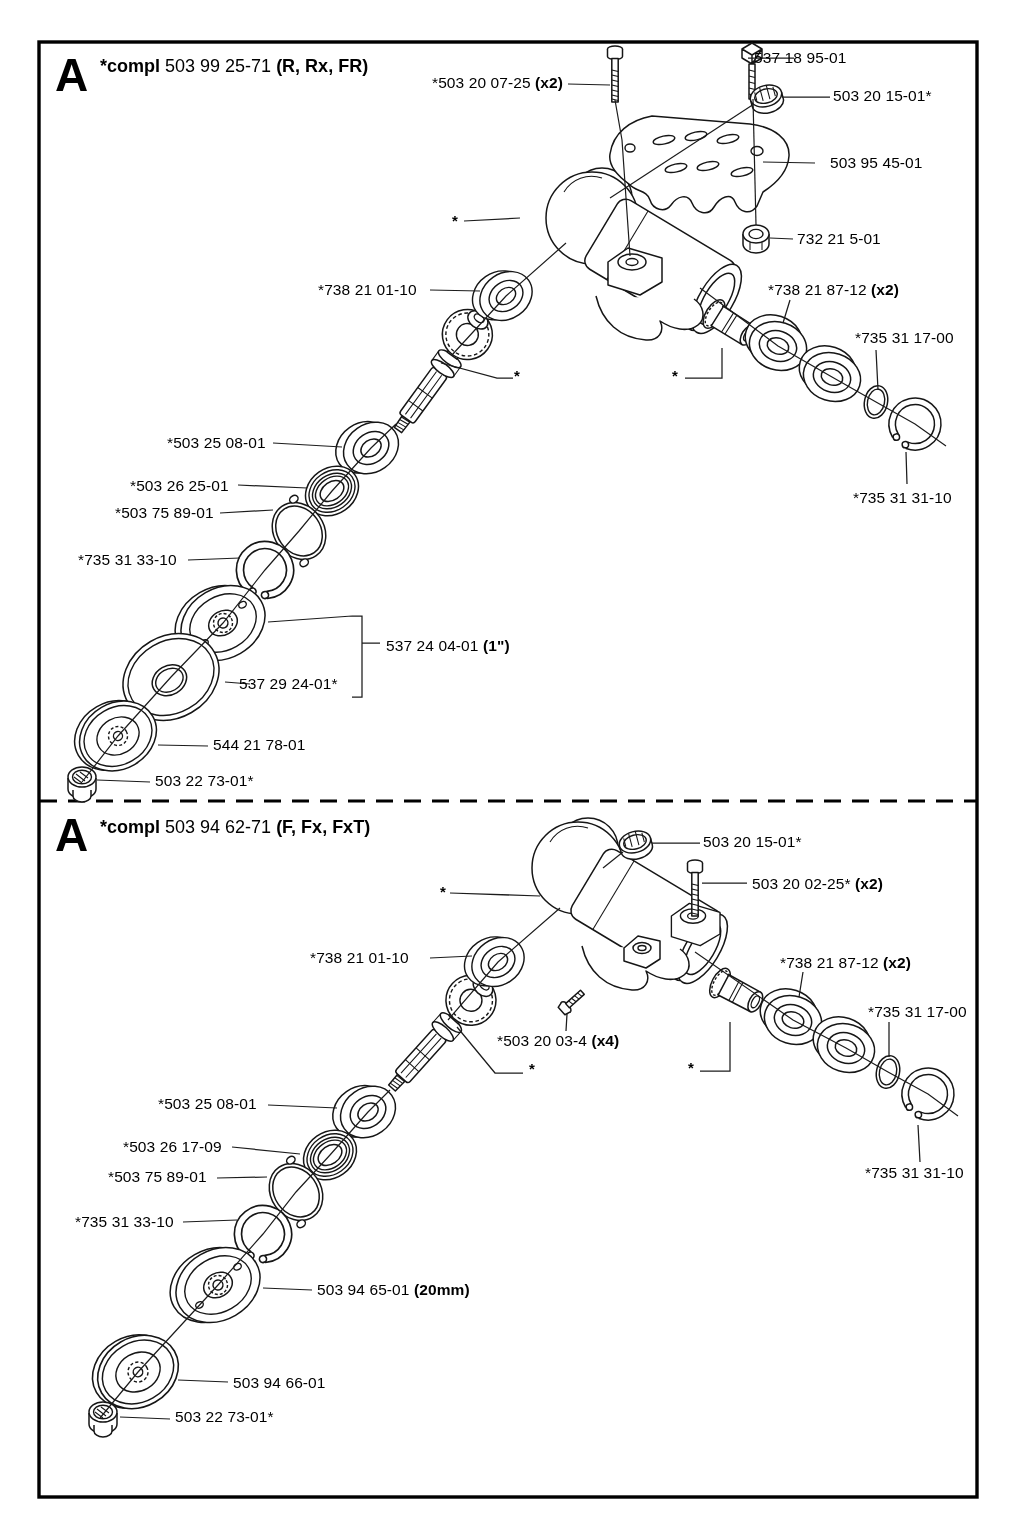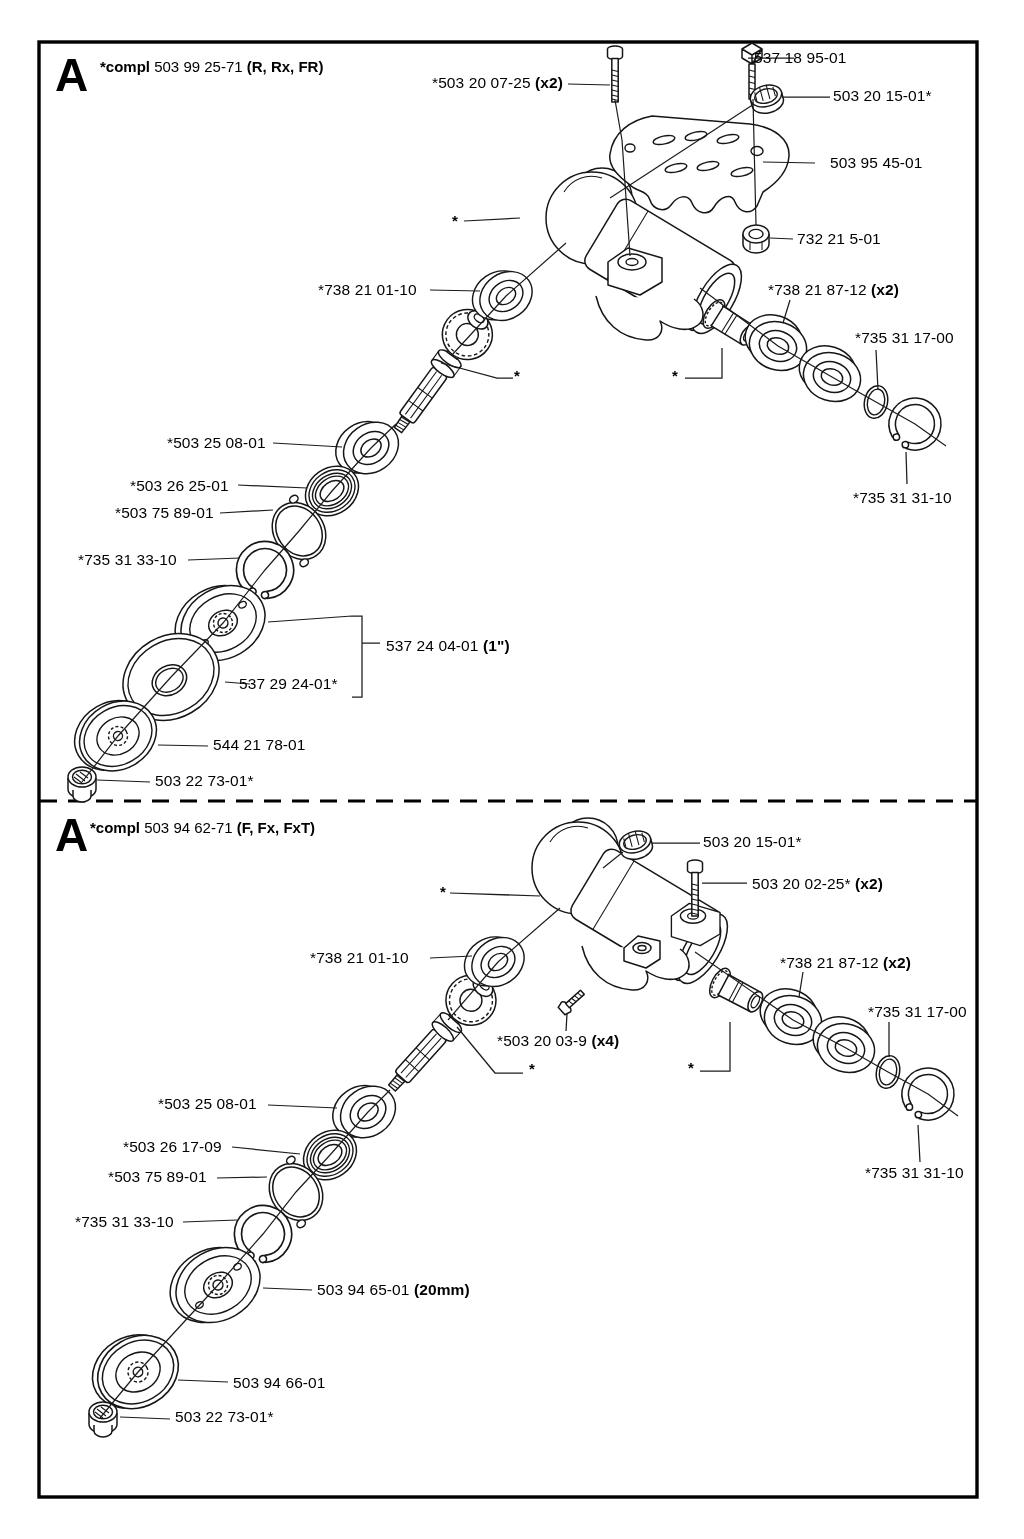--- a/index.html
+++ b/index.html
@@ -9,21 +9,21 @@
   .p  {fill:#fff;stroke:#161616;stroke-width:1.5;stroke-linejoin:round;}
   .pn {fill:none;stroke:#161616;stroke-width:1.4;}
   .ln {fill:none;stroke:#161616;stroke-width:1.05;}
   .ld {fill:none;stroke:#1c1c1c;stroke-width:1.25;}
   .ax {fill:none;stroke:#1c1c1c;stroke-width:1.2;}
   .frame{fill:none;stroke:#000;stroke-width:3.4;}
   .divider{stroke:#000;stroke-width:3;stroke-dasharray:17 11;}
   .lbl{position:absolute;font-size:15.5px;line-height:1.1;white-space:pre;
        transform:translateY(-52%);letter-spacing:.1px;}
   .lbl .b,.hdr .b{font-weight:bold;}
-  .hdr{position:absolute;font-size:15px;white-space:pre;transform:translateY(-50%);}
+  .hdr{position:absolute;font-size:18px;white-space:pre;transform:translateY(-50%);}
   .marker{position:absolute;font-size:46px;font-weight:bold;line-height:1;}
   .callout{position:absolute;font-size:15px;font-weight:bold;}
 </style>
 </head>
 <body>
 
 <div class="page">
 
 <svg class="art" width="1024" height="1539" viewBox="0 0 1024 1539">
   <defs>
@@ -276,28 +276,28 @@
 <div class="lbl" style="left:239px;top:684px"><span>537 29 24-01*</span><span class="b"></span></div>
 <div class="lbl" style="left:213px;top:745px"><span>544 21 78-01</span><span class="b"></span></div>
 <div class="lbl" style="left:155px;top:781px"><span>503 22 73-01*</span><span class="b"></span></div>
 <div class="lbl" style="left:853px;top:498px"><span>*735 31 31-10</span><span class="b"></span></div>
 
 <div class="callout" style="left:452px;top:212px">*</div>
 <div class="callout" style="left:514px;top:367px">*</div>
 <div class="callout" style="left:672px;top:367px">*</div>
 
 <div class="marker" style="left:55px;top:812px">A</div>
-<div class="hdr" style="left:90px;top:827px"><span class="b">*compl</span><span> 503 94 62-71 </span><span class="b">(F, Fx, FxT)</span></div>
+<div class="hdr" style="left:100px;top:827px"><span class="b">*compl</span><span> 503 94 62-71 </span><span class="b">(F, Fx, FxT)</span></div>
 
 <div class="lbl" style="left:703px;top:842px"><span>503 20 15-01*</span><span class="b"></span></div>
 <div class="lbl" style="left:752px;top:884px"><span>503 20 02-25* </span><span class="b">(x2)</span></div>
 <div class="lbl" style="left:310px;top:958px"><span>*738 21 01-10</span><span class="b"></span></div>
 <div class="lbl" style="left:780px;top:963px"><span>*738 21 87-12 </span><span class="b">(x2)</span></div>
 <div class="lbl" style="left:868px;top:1012px"><span>*735 31 17-00</span><span class="b"></span></div>
-<div class="lbl" style="left:497px;top:1041px"><span>*503 20 03-9 </span><span class="b">(x4)</span></div>
+<div class="lbl" style="left:497px;top:1041px"><span>*503 20 03-4 </span><span class="b">(x4)</span></div>
 <div class="lbl" style="left:158px;top:1104px"><span>*503 25 08-01</span><span class="b"></span></div>
 <div class="lbl" style="left:123px;top:1147px"><span>*503 26 17-09</span><span class="b"></span></div>
 <div class="lbl" style="left:108px;top:1177px"><span>*503 75 89-01</span><span class="b"></span></div>
 <div class="lbl" style="left:75px;top:1222px"><span>*735 31 33-10</span><span class="b"></span></div>
 <div class="lbl" style="left:317px;top:1290px"><span>503 94 65-01 </span><span class="b">(20mm)</span></div>
 <div class="lbl" style="left:233px;top:1383px"><span>503 94 66-01</span><span class="b"></span></div>
 <div class="lbl" style="left:175px;top:1417px"><span>503 22 73-01*</span><span class="b"></span></div>
 <div class="lbl" style="left:865px;top:1173px"><span>*735 31 31-10</span><span class="b"></span></div>
 
 <div class="callout" style="left:440px;top:883px">*</div>

